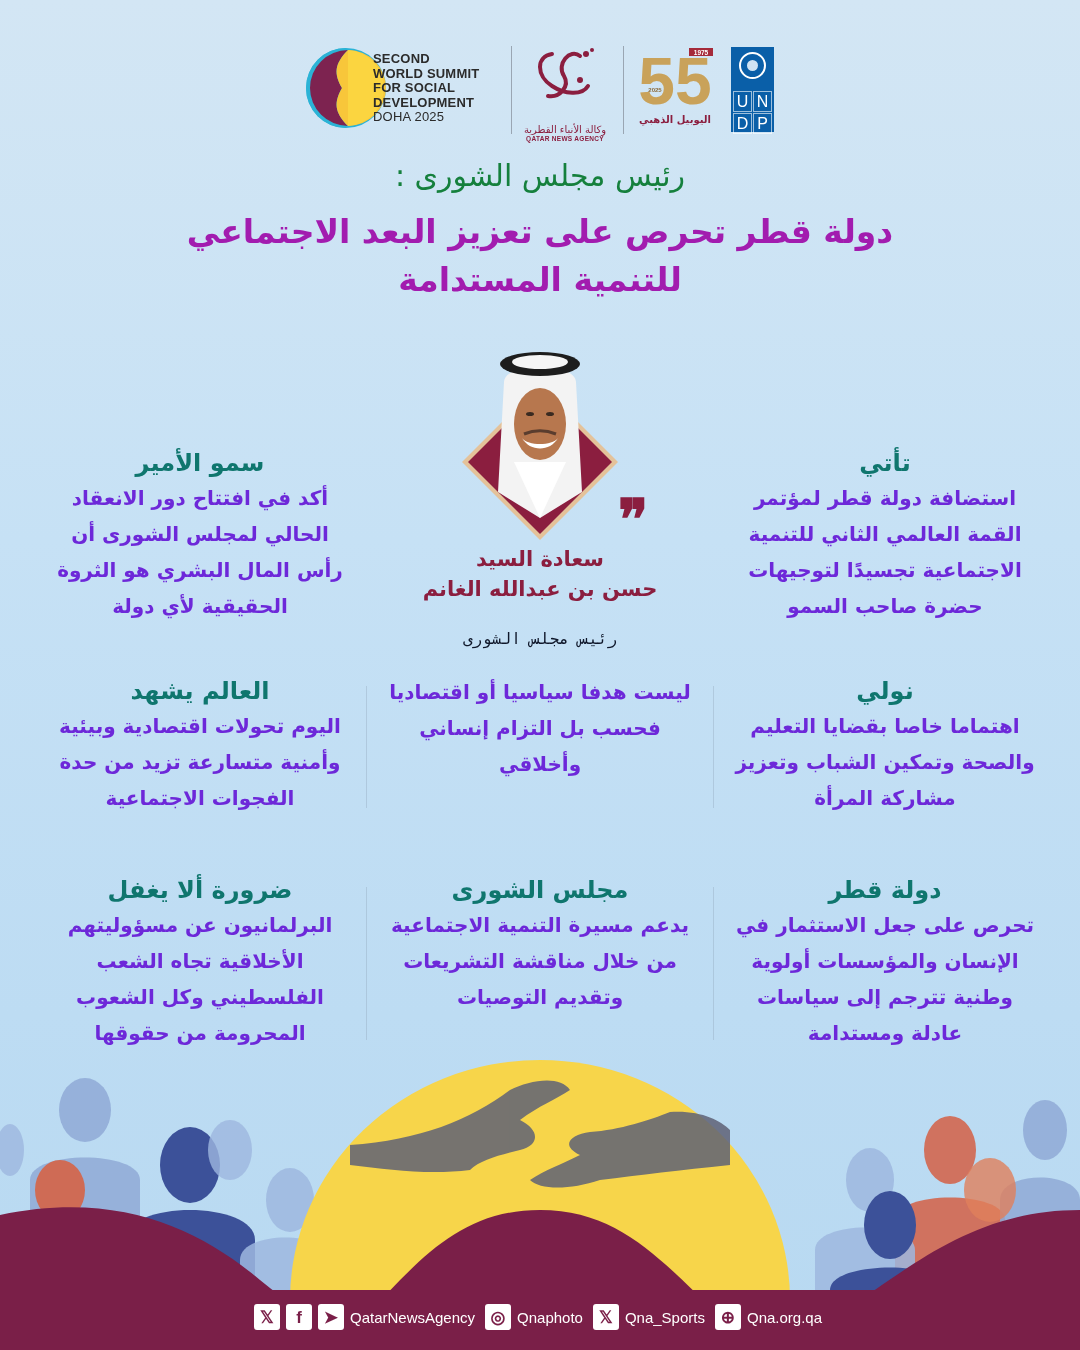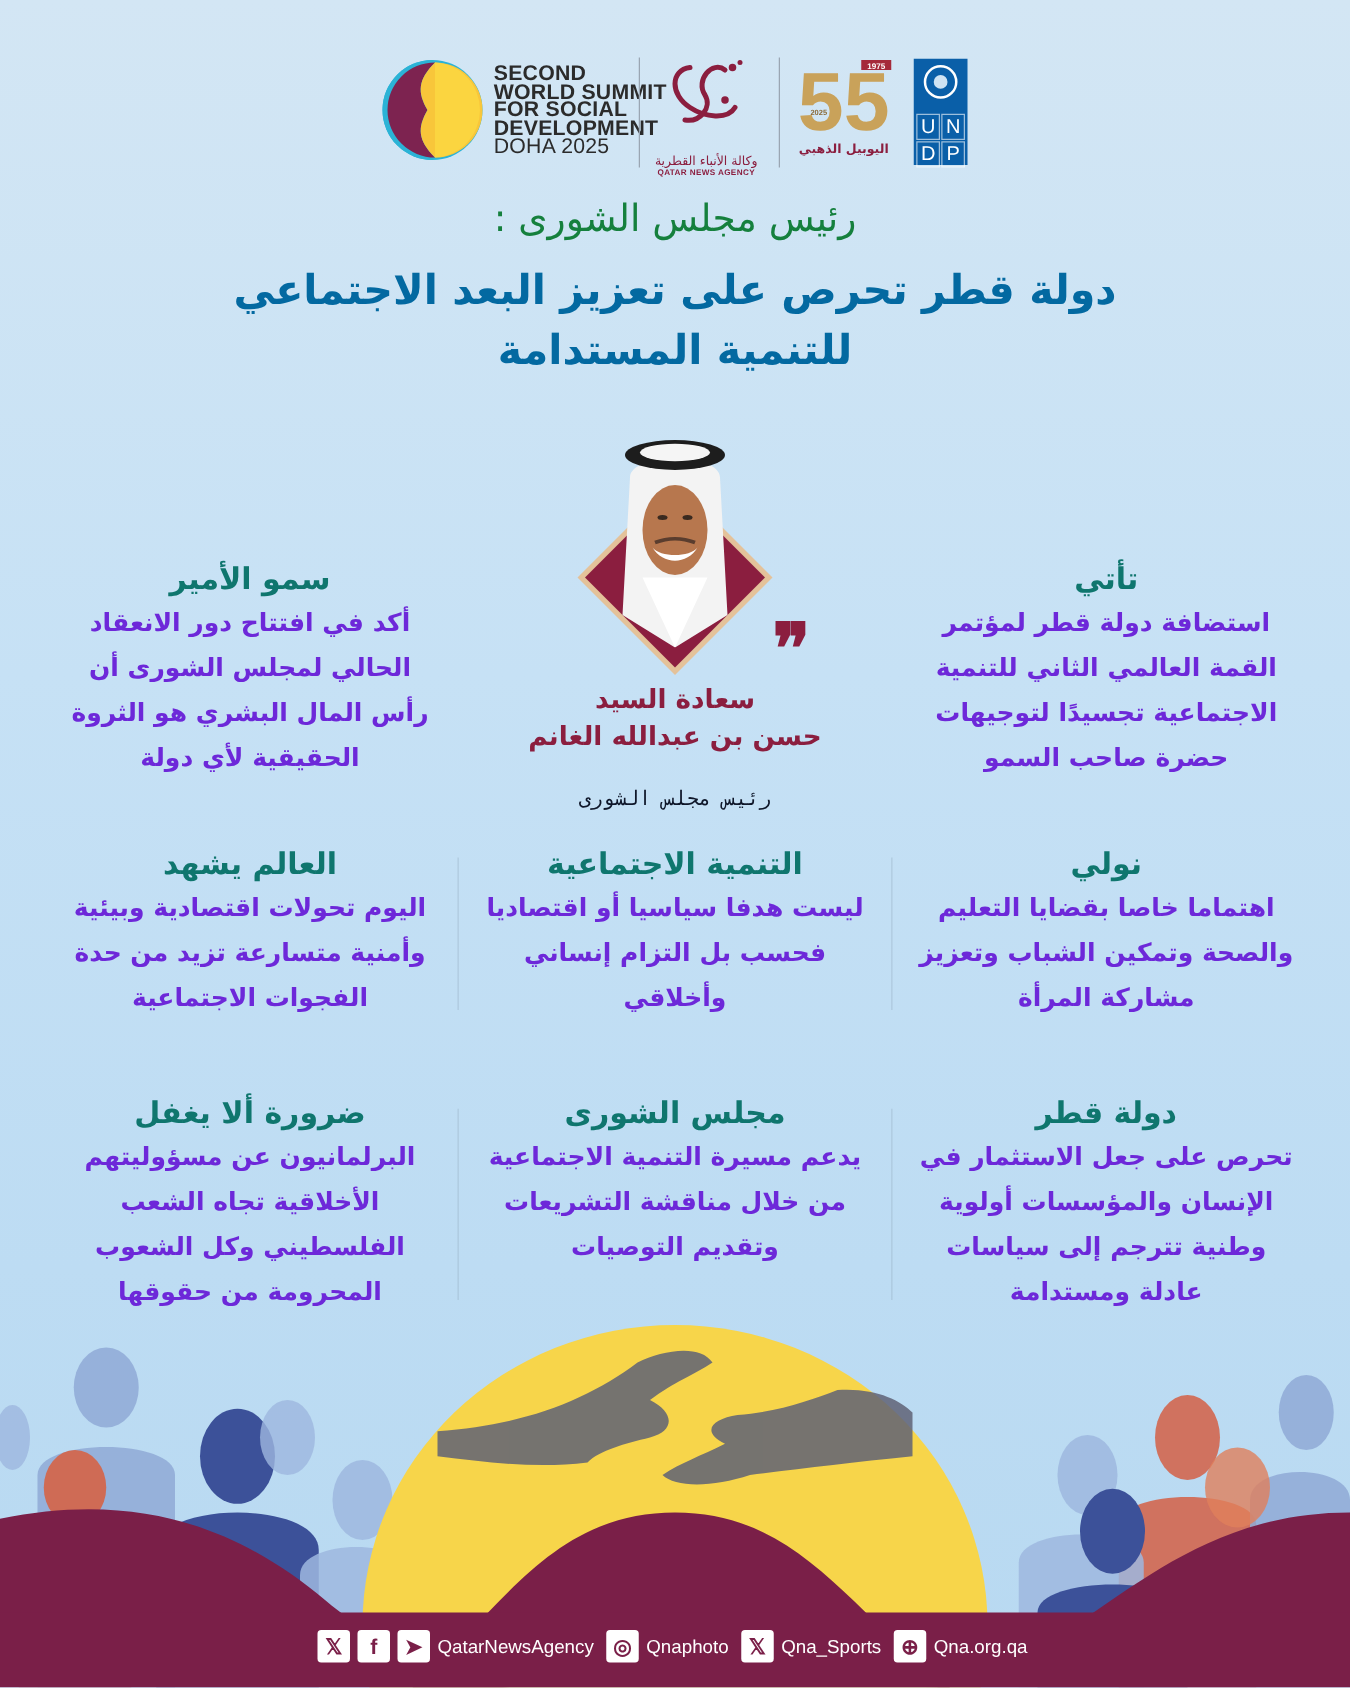--- a/index.html
+++ b/index.html
@@ -8,38 +8,38 @@
     font-family: "DejaVu Sans", sans-serif;
     background: linear-gradient(180deg, #d3e6f4 0%, #c6e1f5 40%, #bddcf3 75%, #b8d9f1 100%);
     position: relative;
     color: #1d1d1f;
   }
   .abs { position: absolute; }
 
   
   .logos { left: 0; top: 40px; width: 1080px; height: 100px; }
   .summit-logo { left: 304px; top: 6px; width: 84px; height: 84px; }
-  .summit-text { left: 395px; top: 12px; font-family: "Liberation Sans", sans-serif; font-weight: 700; font-size: 17px; line-height: 14.5px; color: #2b2b2b; letter-spacing: 0.2px; }
+  .summit-text { left: 373px; top: 12px; font-family: "Liberation Sans", sans-serif; font-weight: 700; font-size: 13px; line-height: 14.5px; color: #2b2b2b; letter-spacing: 0.2px; }
   .summit-text .last { font-weight: 400; }
   .vdiv { width: 1px; background: #9aa6b3; }
   .qna-logo { left: 520px; top: 6px; width: 90px; height: 90px; text-align: center; }
   .qna-ar { font-size: 10px; color: #8b1e3f; direction: rtl; margin-top: 16px; }
   .qna-en { font-family: "Liberation Sans", sans-serif; font-size: 6.5px; font-weight: 700; color: #8b1e3f; letter-spacing: 0.3px; }
   .gold-logo { left: 630px; top: 6px; width: 90px; height: 90px; text-align: center; }
   .gold-ar { font-size: 10px; color: #8b1e3f; direction: rtl; font-weight: 700; }
   .undp { left: 731px; top: 7px; width: 43px; height: 85px; background: #0a5fa8; }
   .undp .globe { position: absolute; left: 8px; top: 5px; width: 27px; height: 27px; border-radius: 50%; border: 2px solid #fff; }
   .undp .globe::after { content: ""; position: absolute; left: 6px; top: 6px; width: 11px; height: 11px; border-radius: 50%; background: #cfe3f3; }
   .undp .grid { position: absolute; left: 2px; top: 44px; width: 39px; height: 39px; display: grid; grid-template-columns: 1fr 1fr; grid-template-rows: 1fr 1fr; gap: 1px; }
   .undp .grid span { color: #fff; font-family: "Liberation Sans", sans-serif; font-size: 16px; text-align: center; line-height: 19px; border: 1px solid rgba(255,255,255,.6); }
 
   
   .title-block { left: 0; top: 152px; width: 1080px; text-align: center; direction: rtl; }
   .pre-title { font-size: 30px; font-weight: 400; color: #15803d; line-height: 48px; }
-  .main-title { font-size: 33px; font-weight: 700; color: #0369a1; line-height: 48px; }
+  .main-title { font-size: 33px; font-weight: 700; color: #a21caf; line-height: 48px; }
 
   
   .portrait-wrap { left: 452px; top: 342px; width: 176px; height: 190px; }
   .diamond { position: absolute; left: 8px; top: 40px; width: 160px; height: 160px; }
   .face { position: absolute; left: 42px; top: 0px; width: 92px; height: 176px; }
   .quote-mark { left: 618px; top: 494px; font-size: 56px; font-weight: 700; color: #8b1e3f; line-height: 50px; font-family: "DejaVu Serif", serif; }
 
   .person { left: 380px; top: 544px; width: 320px; text-align: center; direction: rtl; }
   .person .hon { font-size: 21px; font-weight: 700; color: #8b1e3f; line-height: 30px; }
   .person .name { font-size: 21px; font-weight: 700; color: #8b1e3f; line-height: 30px; }
@@ -174,21 +174,20 @@
 <div class="abs block c-right" style="top:674px;">
   <div class="head">نولي</div>
   <div class="body">اهتماما خاصا بقضايا التعليم</div>
   <div class="body">والصحة وتمكين الشباب وتعزيز</div>
   <div class="body">مشاركة المرأة</div>
 </div>
 
 <div class="abs sep" style="left:713px; top:686px; height:122px;"></div>
 
 <div class="abs block c-mid" style="top:674px;">
-  <div class="head">التنمية الاجتماعية</div>
   <div class="body">ليست هدفا سياسيا أو اقتصاديا</div>
   <div class="body">فحسب بل التزام إنساني</div>
   <div class="body">وأخلاقي</div>
 </div>
 
 <div class="abs sep" style="left:366px; top:686px; height:122px;"></div>
 
 <div class="abs block c-left" style="top:674px;">
   <div class="head">العالم يشهد</div>
   <div class="body">اليوم تحولات اقتصادية وبيئية</div>

